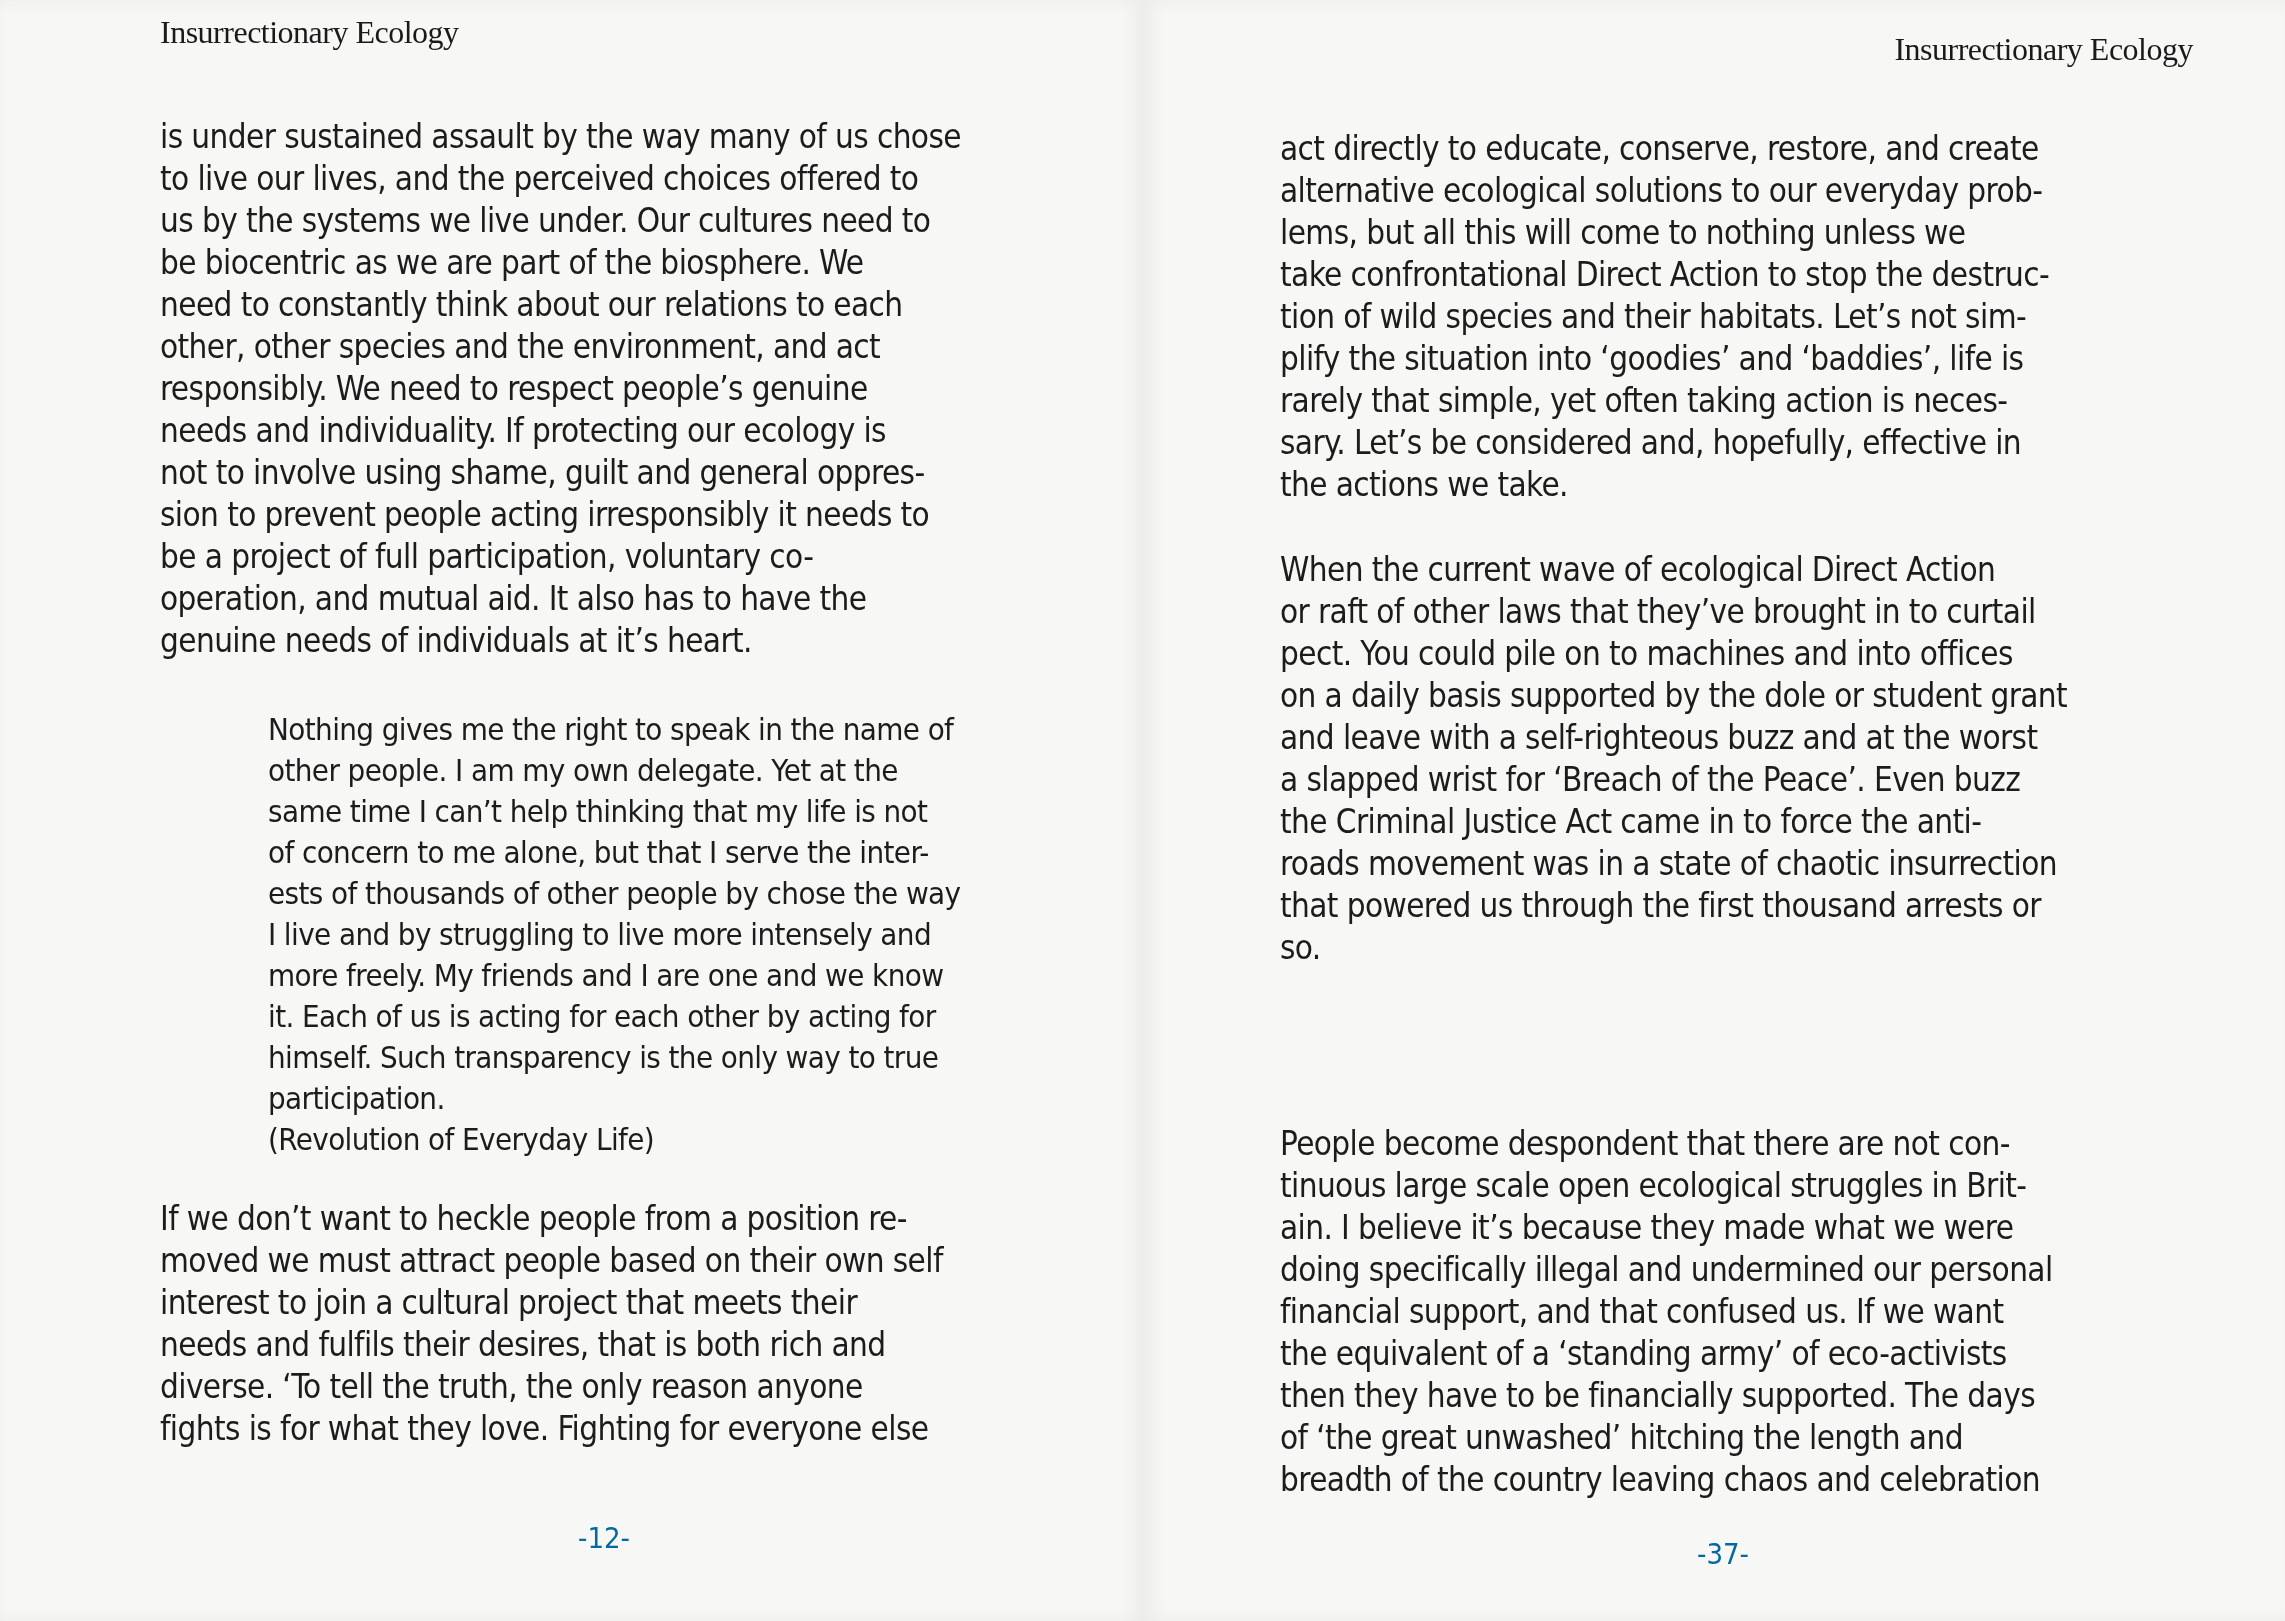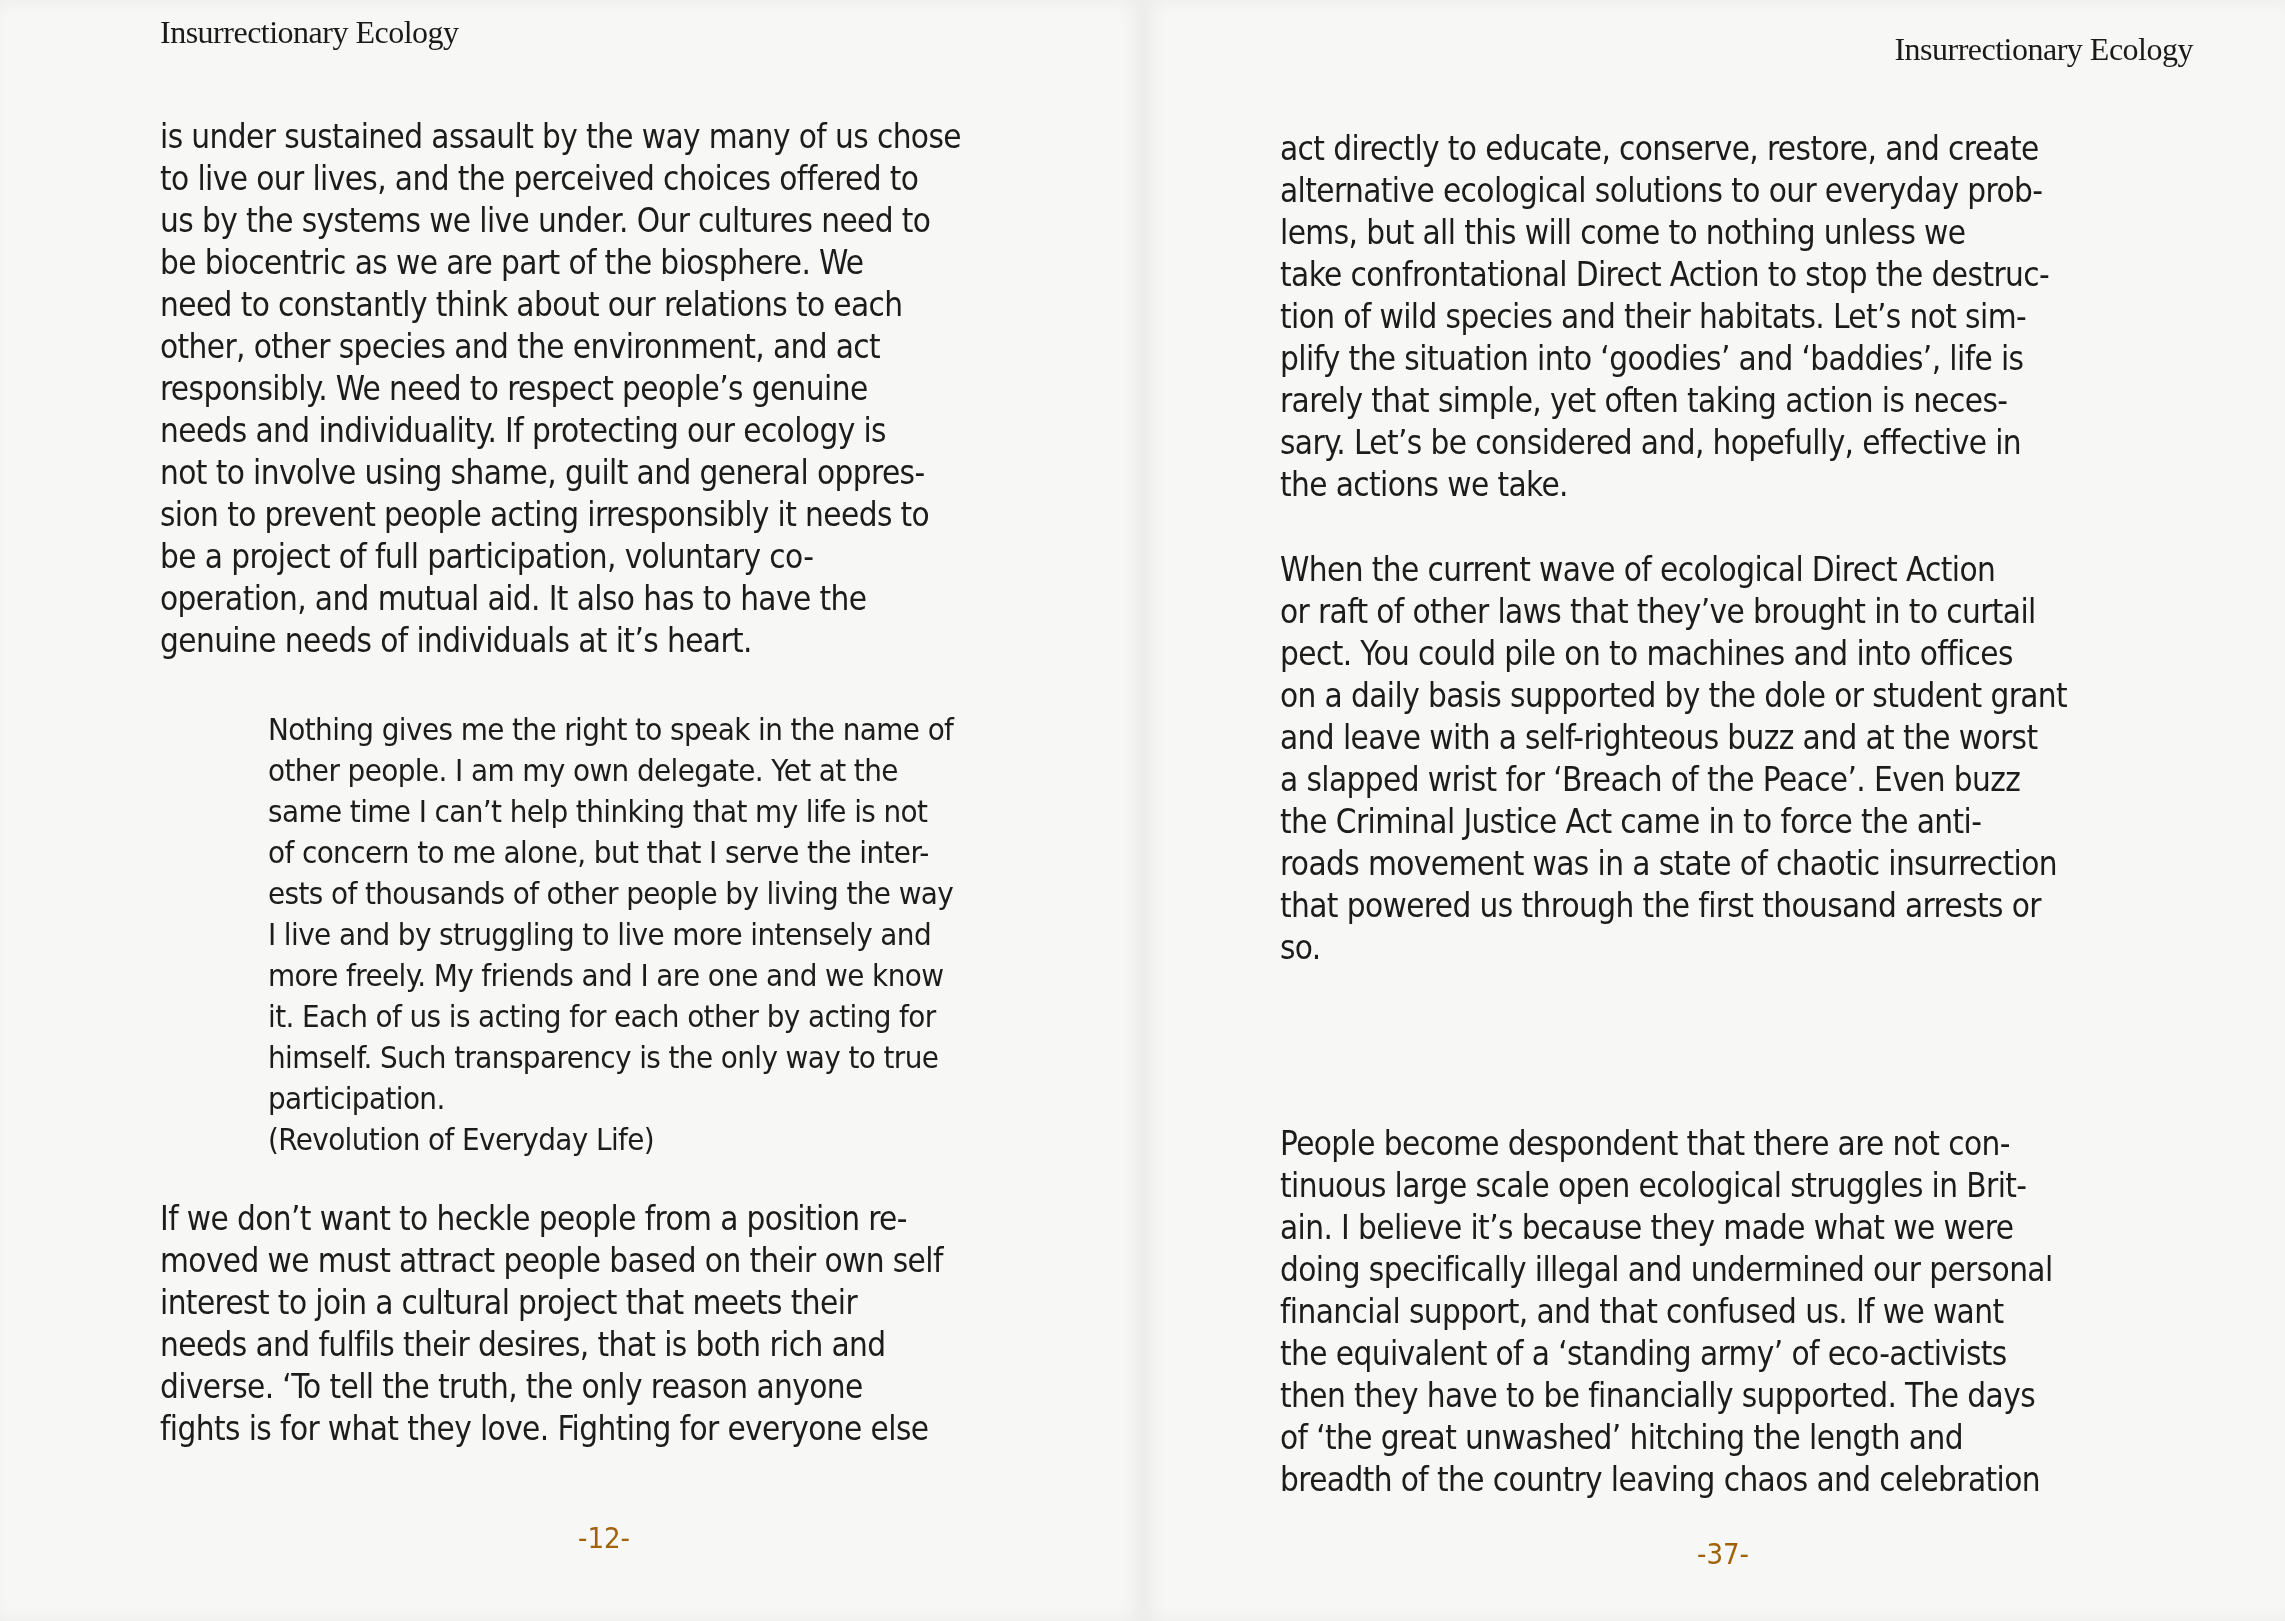--- a/index.html
+++ b/index.html
@@ -31,21 +31,21 @@
     letter-spacing:-0.6px;
   }
   .left .body-text { left:160px; width:912px; }
   .right .body-text { left:137px; width:941px; }
   .line { display:block; white-space:nowrap; }
   .quote {
     position:absolute; left:268px; width:804px;
     font-size:31px; line-height:41px; letter-spacing:-0.6px;
   }
   .folio {
-    position:absolute; font-size:29px; color:#a16207;
+    position:absolute; font-size:29px; color:#0369a1;
   }
   .left .folio { left:578px; top:1521px; }
   .right .folio { left:554px; top:1537px; }
 </style>
 </head>
 <body>
 
 <div class="page left">
   <div class="running-head">Insurrectionary Ecology</div>
 
@@ -63,21 +63,21 @@
     <span class="line">be a project of full participation, voluntary co-</span>
     <span class="line">operation, and mutual aid. It also has to have the</span>
     <span class="line">genuine needs of individuals at it’s heart.</span>
   </div>
 
   <div class="quote" style="top:709px;">
     <span class="line">Nothing gives me the right to speak in the name of</span>
     <span class="line">other people. I am my own delegate. Yet at the</span>
     <span class="line">same time I can’t help thinking that my life is not</span>
     <span class="line">of concern to me alone, but that I serve the inter-</span>
-    <span class="line">ests of thousands of other people by living the way</span>
+    <span class="line">ests of thousands of other people by chose the way</span>
     <span class="line">I live and by struggling to live more intensely and</span>
     <span class="line">more freely. My friends and I are one and we know</span>
     <span class="line">it. Each of us is acting for each other by acting for</span>
     <span class="line">himself.  Such transparency is the only way to true</span>
     <span class="line">participation.</span>
     <span class="line">(Revolution of Everyday Life)</span>
   </div>
 
   <div class="body-text" style="top:1198px;">
     <span class="line">If we don’t want to heckle people from a position re-</span>

